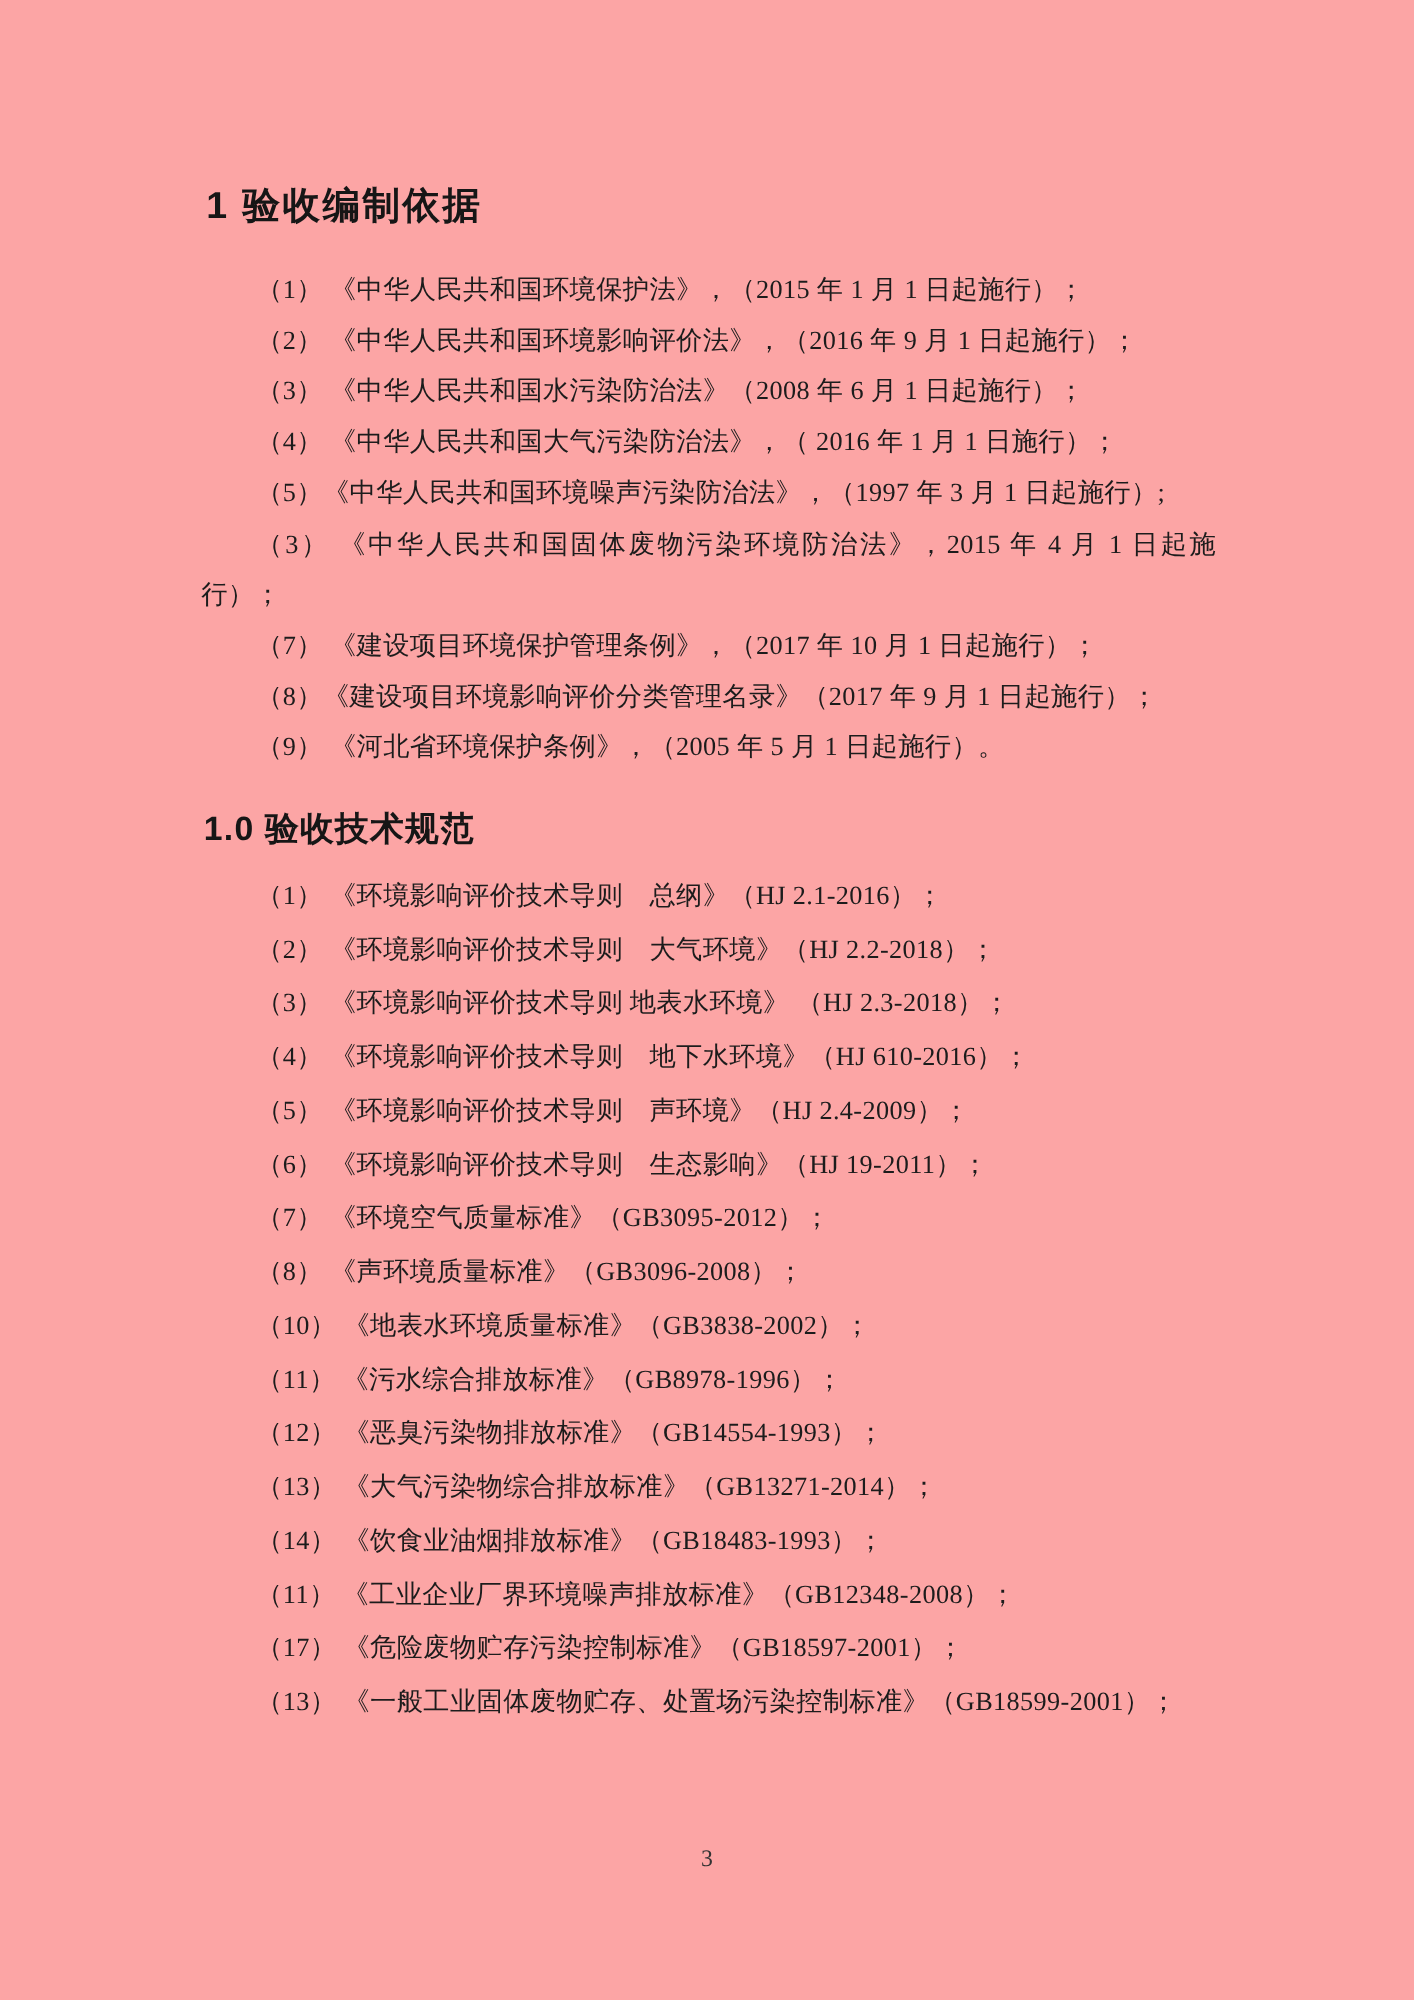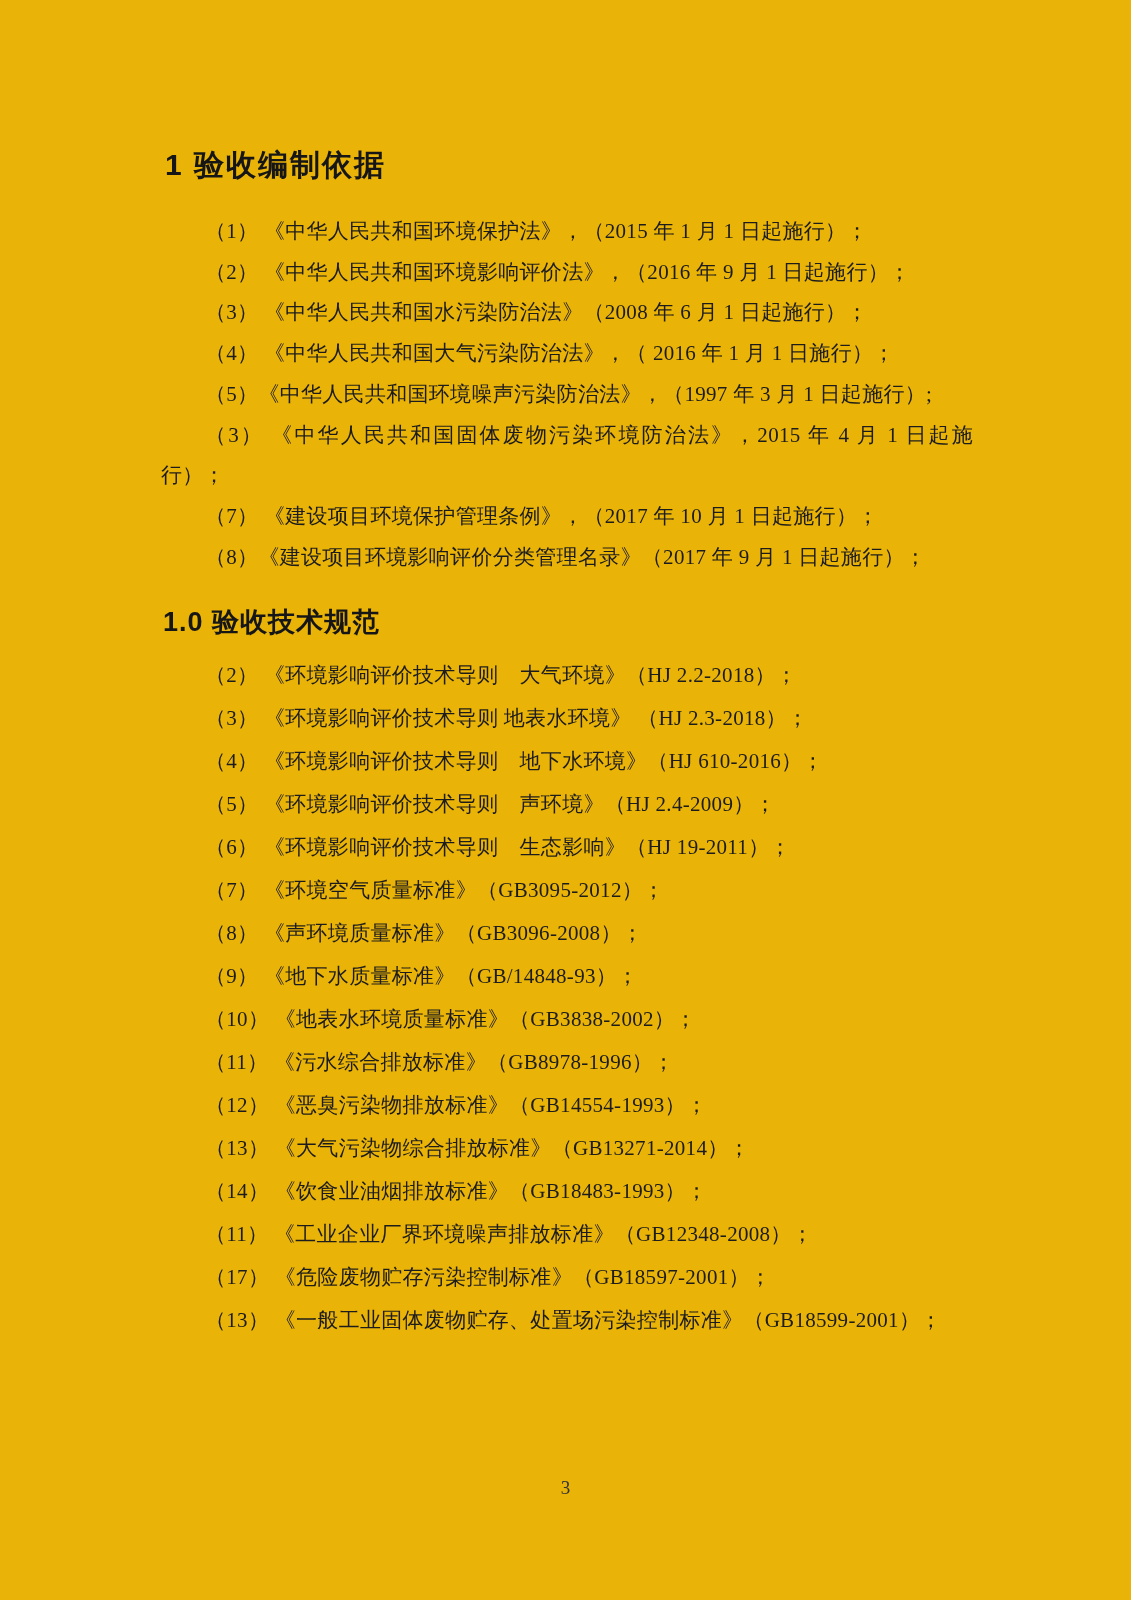--- a/index.html
+++ b/index.html
@@ -4,21 +4,21 @@
 <style>
   html, body {
     margin: 0;
     padding: 0;
     background: #ffffff;
   }
   .page {
     position: relative;
     width: 1131px;
     height: 1600px;
-    background: #eab308;
+    background: #fca5a5;
     color: #1c1c1c;
     overflow: hidden;
     font-family: "Liberation Serif", "DejaVu Serif", serif;
   }
   .content {
     position: absolute;
     left: 161px;
     top: 0;
     width: 812px;
   }
@@ -79,33 +79,34 @@
 
     <div class="list laws">
       <p class="item">（1） 《中华人民共和国环境保护法》，（2015 年 1 月 1 日起施行）；</p>
       <p class="item">（2） 《中华人民共和国环境影响评价法》，（2016 年 9 月 1 日起施行）；</p>
       <p class="item">（3） 《中华人民共和国水污染防治法》（2008 年 6 月 1 日起施行）；</p>
       <p class="item">（4） 《中华人民共和国大气污染防治法》，（ 2016 年 1 月 1 日施行）；</p>
       <p class="item">（5）《中华人民共和国环境噪声污染防治法》，（1997 年 3 月 1 日起施行）;</p>
       <p class="item">（3） 《中华人民共和国固体废物污染环境防治法》，2015 年 4 月 1 日起施行）；</p>
       <p class="item">（7） 《建设项目环境保护管理条例》，（2017 年 10 月 1 日起施行）；</p>
       <p class="item">（8）《建设项目环境影响评价分类管理名录》（2017 年 9 月 1 日起施行）；</p>
+      <p class="item">（9） 《河北省环境保护条例》，（2005 年 5 月 1 日起施行）。</p>
     </div>
 
     <h2 class="section-title">1.0 验收技术规范</h2>
 
     <div class="list specs">
+      <p class="item">（1） 《环境影响评价技术导则　总纲》（HJ 2.1-2016）；</p>
       <p class="item">（2） 《环境影响评价技术导则　大气环境》（HJ 2.2-2018）；</p>
       <p class="item">（3） 《环境影响评价技术导则 地表水环境》 （HJ 2.3-2018）；</p>
       <p class="item">（4） 《环境影响评价技术导则　地下水环境》（HJ 610-2016）；</p>
       <p class="item">（5） 《环境影响评价技术导则　声环境》（HJ 2.4-2009）；</p>
       <p class="item">（6） 《环境影响评价技术导则　生态影响》（HJ 19-2011）；</p>
       <p class="item">（7） 《环境空气质量标准》（GB3095-2012）；</p>
       <p class="item">（8） 《声环境质量标准》（GB3096-2008）；</p>
-      <p class="item">（9） 《地下水质量标准》（GB/14848-93）；</p>
       <p class="item">（10） 《地表水环境质量标准》（GB3838-2002）；</p>
       <p class="item">（11） 《污水综合排放标准》（GB8978-1996）；</p>
       <p class="item">（12） 《恶臭污染物排放标准》（GB14554-1993）；</p>
       <p class="item">（13） 《大气污染物综合排放标准》（GB13271-2014）；</p>
       <p class="item">（14） 《饮食业油烟排放标准》（GB18483-1993）；</p>
       <p class="item">（11） 《工业企业厂界环境噪声排放标准》（GB12348-2008）；</p>
       <p class="item">（17） 《危险废物贮存污染控制标准》（GB18597-2001）；</p>
       <p class="item">（13） 《一般工业固体废物贮存、处置场污染控制标准》（GB18599-2001）；</p>
     </div>
 

